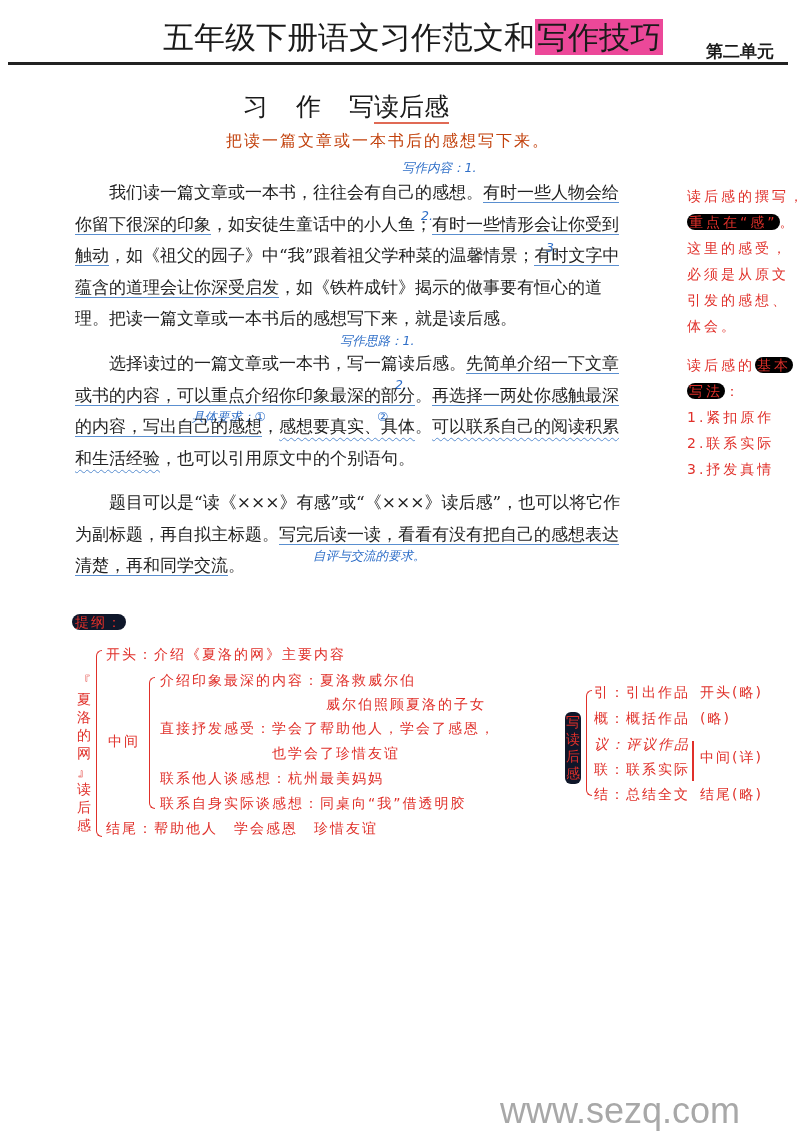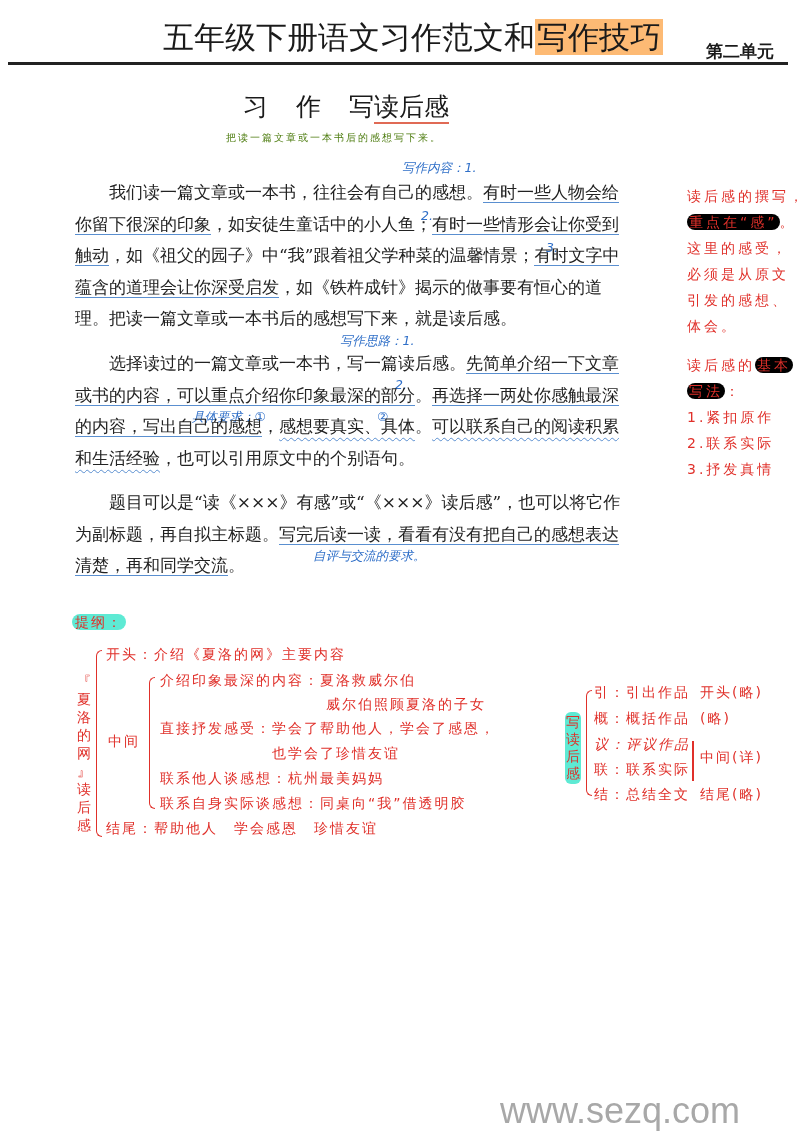--- a/index.html
+++ b/index.html
@@ -3,50 +3,50 @@
 <meta charset="utf-8">
 <style>
   html, body { margin: 0; padding: 0; background: #ffffff; }
   body { width: 800px; height: 1139px; position: relative; overflow: hidden;
          font-family: "DejaVu Serif", "Liberation Serif", serif; color: #222; }
   .abs { position: absolute; }
 
   
   .hdr-title { left: 163px; top: 16px; font-family: "DejaVu Sans", sans-serif; font-size: 31px;
                color: #1a1a1a; letter-spacing: 0px; white-space: nowrap; line-height: 42px; }
-  .hdr-title .hl { background: #fdba74; padding: 0 2px; }
+  .hdr-title .hl { background: #ec4899; padding: 0 2px; }
   .hdr-unit { left: 706px; top: 40px; font-family: "DejaVu Sans", sans-serif; font-size: 17px;
               font-weight: bold; color: #1a1a1a; white-space: nowrap; }
   .hdr-rule { left: 8px; top: 62px; width: 780px; height: 3px; background: #222; }
 
   
   .sec-title { left: 243px; top: 90px; font-family: "DejaVu Sans", sans-serif; font-size: 25px;
                color: #1a1a1a; white-space: nowrap; }
   .sec-title .sp { display: inline-block; width: 28px; }
   .sec-title .ul { border-bottom: 2px solid #e06a55; padding-bottom: 1px; }
-  .sec-sub { left: 226px; top: 131px; font-size: 10px; color: #4d7c0f; letter-spacing: 2px; white-space: nowrap;
+  .sec-sub { left: 226px; top: 131px; font-size: 16px; color: #c2410c; letter-spacing: 2px; white-space: nowrap;
              font-family: "DejaVu Sans", sans-serif; }
 
   
   .para { left: 75px; width: 556px; font-size: 17px; line-height: 31.5px; color: #222; }
   .para p { margin: 0; text-indent: 2em; }
   .u-blue { border-bottom: 1.5px solid #5a8fd0; }
   .u-wave { text-decoration: underline wavy #5a8fd0; text-underline-offset: 5px; text-decoration-thickness: 1px; }
 
   .anno { font-family: "DejaVu Sans", sans-serif; color: #2f6fc8; font-size: 12.5px; white-space: nowrap; font-style: italic; }
 
   
   .side { font-family: "DejaVu Sans", sans-serif; color: #e0302a; font-size: 14px; line-height: 26px; white-space: nowrap; letter-spacing: 3px; margin-left: 30px; }
   .side .hl { background: #000000; border-radius: 8px; padding: 0 2px; }
 
   
   .red { color: #e0302a; font-family: "DejaVu Sans", sans-serif; font-size: 14px; white-space: nowrap; letter-spacing: 2px; }
   .brace { border: 1.5px solid #e0302a; border-right: none; border-radius: 6px 0 0 6px; width: 5px; }
   .vline { width: 1.5px; background: #e0302a; }
-  .hl-tag { background: #5eead4; border-radius: 8px; padding: 0 3px; }
+  .hl-tag { background: #0f172a; border-radius: 8px; padding: 0 3px; }
 
   .watermark { left: 500px; top: 1063px; font-family: "Liberation Sans", sans-serif; font-size: 36px; color: #a8a8a8; white-space: nowrap; margin-top: 27px; }
 </style>
 </head>
 <body>
 
 <div class="abs hdr-title">
   <span>五年级下册语文习作范文和</span><span class="hl">写作技巧</span>
 </div>
 <div class="abs hdr-unit">第二单元</div>

